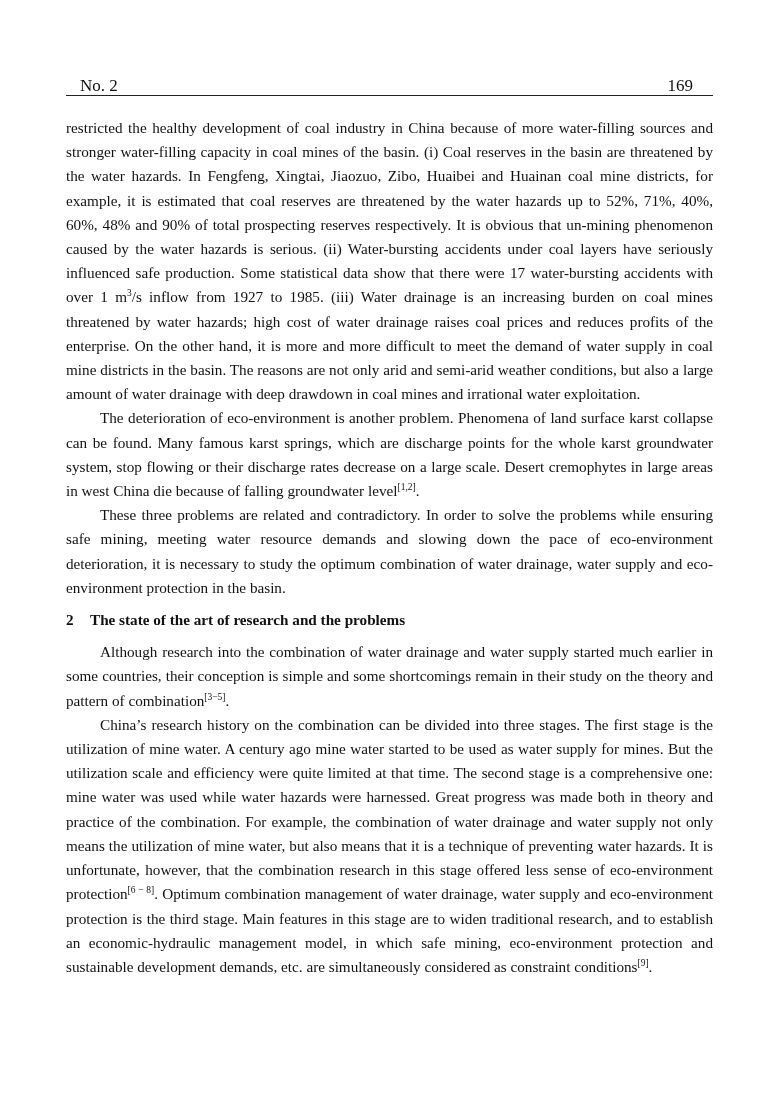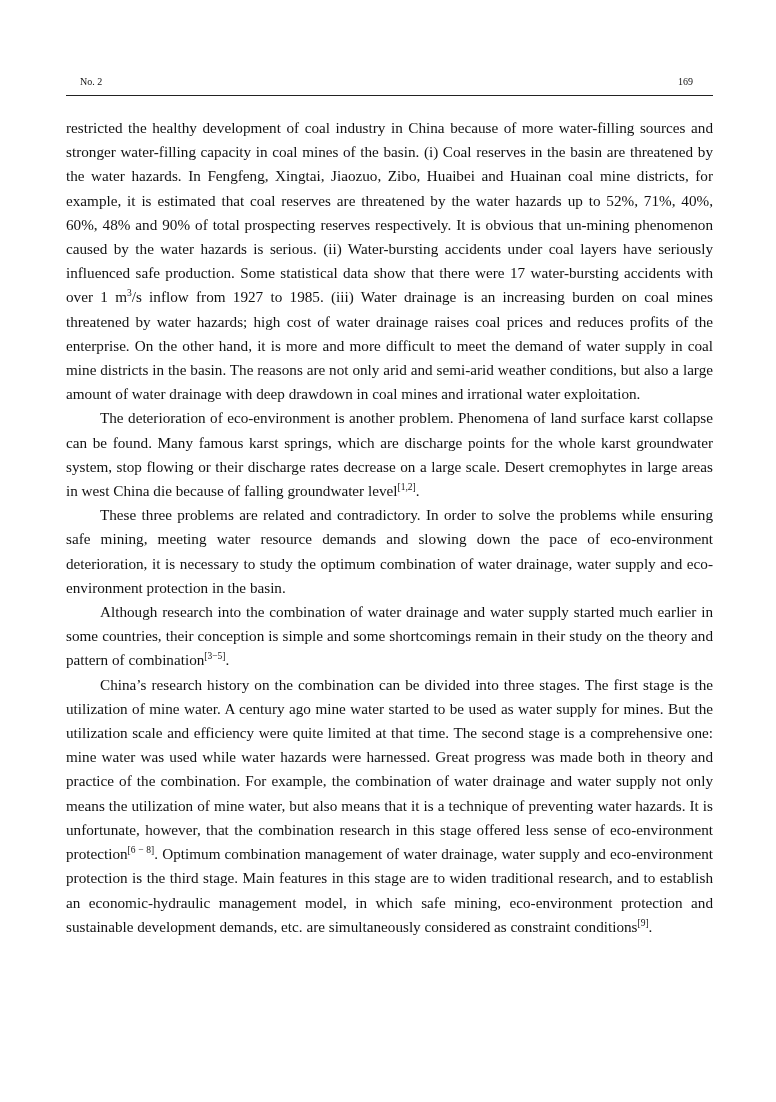--- a/index.html
+++ b/index.html
@@ -1,17 +1,17 @@
 <!DOCTYPE html>
 <html><head>
   <meta charset="utf-8">
   <style>
     html, body { margin: 0; padding: 0; background: #ffffff; }
     body { width: 776px; height: 1102px; position: relative; overflow: hidden; font-family: "Liberation Serif", "DejaVu Serif", serif; color: #111; }
-    .header { position: absolute; left: 66px; top: 76px; width: 647px; height: 18px; font-size: 10px; }
+    .header { position: absolute; left: 66px; top: 76px; width: 647px; height: 18px; font-size: 17px; }
     .header .left { position: absolute; left: 14px; top: 0; }
     .header .center { position: absolute; left: 0; right: 0; text-align: center; top: 0; letter-spacing: 0.1px; }
     .header .right { position: absolute; right: 20px; top: 0; }
     .rule { position: absolute; left: 66px; top: 95px; width: 647px; height: 0; border-top: 1.3px solid #222; }
     .body { position: absolute; left: 66px; top: 116px; width: 647px; font-size: 15.2px; line-height: 24.2px; }
     .body p { margin: 0; text-align: justify; text-align-last: left; }
     .body p.indent { text-indent: 34px; }
     .heading { font-weight: bold; margin: 8px 0 8px 0 !important; font-size: 15.2px; }
     .heading .num { display: inline-block; width: 24px; }
     sup { font-size: 9.5px; line-height: 0; vertical-align: 6px; }
@@ -25,17 +25,18 @@
 </div>
 <div class="rule"></div>
 
 <div class="body">
   <p><span>restricted the healthy development of coal industry in China because of more water-filling sources and stronger water-filling capacity in coal mines of the basin. (i) Coal reserves in the basin are threatened by the water hazards. In Fengfeng, Xingtai, Jiaozuo, Zibo, Huaibei and Huainan coal mine districts, for example, it is estimated that coal reserves are threatened by the water hazards up to 52%, 71%, 40%, 60%, 48% and 90% of total prospecting reserves respectively. It is obvious that un-mining phenomenon caused by the water hazards is serious. (ii) Water-bursting accidents under coal layers have seriously influenced safe production. Some statistical data show that there were 17 water-bursting accidents with over 1 m</span><sup>3</sup><span>/s inflow from 1927 to 1985. (iii) Water drainage is an increasing burden on coal mines threatened by water hazards; high cost of water drainage raises coal prices and reduces profits of the enterprise. On the other hand, it is more and more difficult to meet the demand of water supply in coal mine districts in the basin. The reasons are not only arid and semi-arid weather conditions, but also a large amount of water drainage with deep drawdown in coal mines and irrational water exploitation.</span></p>
 
   <p class="indent"><span>The deterioration of eco-environment is another problem. Phenomena of land surface karst collapse can be found. Many famous karst springs, which are discharge points for the whole karst groundwater system, stop flowing or their discharge rates decrease on a large scale. Desert cremophytes in large areas in west China die because of falling groundwater level</span><sup>[1,2]</sup><span>.</span></p>
 
   <p class="indent"><span>These three problems are related and contradictory. In order to solve the problems while ensuring safe mining, meeting water resource demands and slowing down the pace of eco-environment deterioration, it is necessary to study the optimum combination of water drainage, water supply and eco-environment protection in the basin.</span></p>
 
+  <p class="heading"><span class="num">2</span><span>The state of the art of research and the problems</span></p>
 
   <p class="indent"><span>Although research into the combination of water drainage and water supply started much earlier in some countries, their conception is simple and some shortcomings remain in their study on the theory and pattern of combination</span><sup>[3−5]</sup><span>.</span></p>
 
   <p class="indent"><span>China’s research history on the combination can be divided into three stages. The first stage is the utilization of mine water. A century ago mine water started to be used as water supply for mines. But the utilization scale and efficiency were quite limited at that time. The second stage is a comprehensive one: mine water was used while water hazards were harnessed. Great progress was made both in theory and practice of the combination. For example, the combination of water drainage and water supply not only means the utilization of mine water, but also means that it is a technique of preventing water hazards. It is unfortunate, however, that the combination research in this stage offered less sense of eco-environment protection</span><sup>[6 − 8]</sup><span>. Optimum combination management of water drainage, water supply and eco-environment protection is the third stage. Main features in this stage are to widen traditional research, and to establish an economic-hydraulic management model, in which safe mining, eco-environment protection and sustainable development demands, etc. are simultaneously considered as constraint conditions</span><sup>[9]</sup><span>.</span></p>
 </div>
 
 </body></html>

